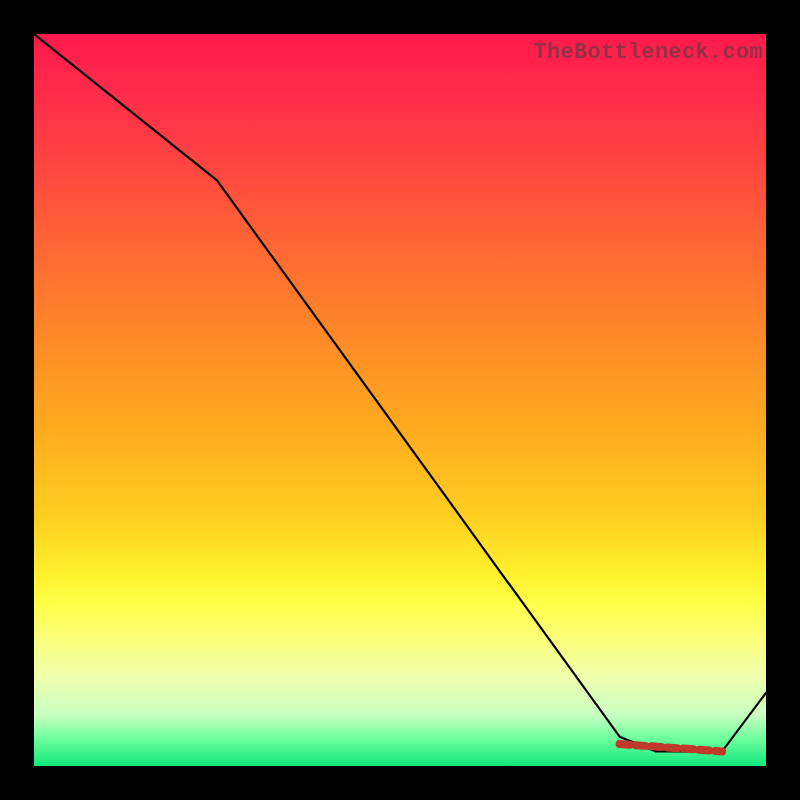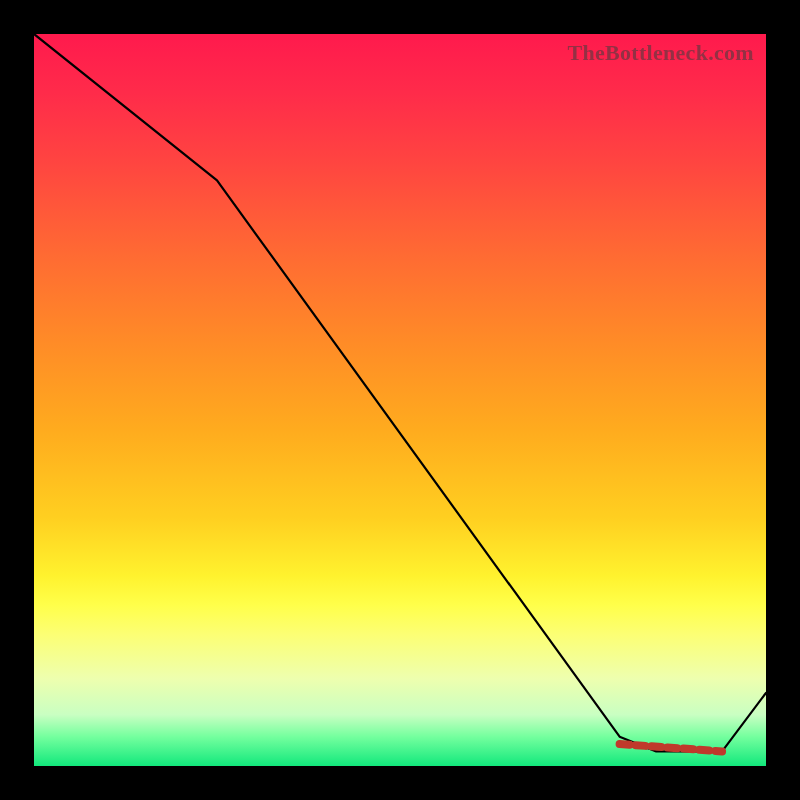--- a/index.html
+++ b/index.html
@@ -45,22 +45,22 @@
     position: absolute;
     left: 0;
     top: 0;
     width: 732px;
     height: 732px;
     pointer-events: none;
   }
   .watermark {
     position: absolute;
     top: 6px;
-    right: 12px;
-    font-family: Liberation Serif, serif;
+    right: 3px;
+    font-family: Liberation Mono, monospace;
     font-size: 22px;
     font-weight: 600;
     color: #3e3e3e;
     opacity: 0.55;
     letter-spacing: 0.3px;
     user-select: none;
   }
 </style>
 </head>
 <body>

